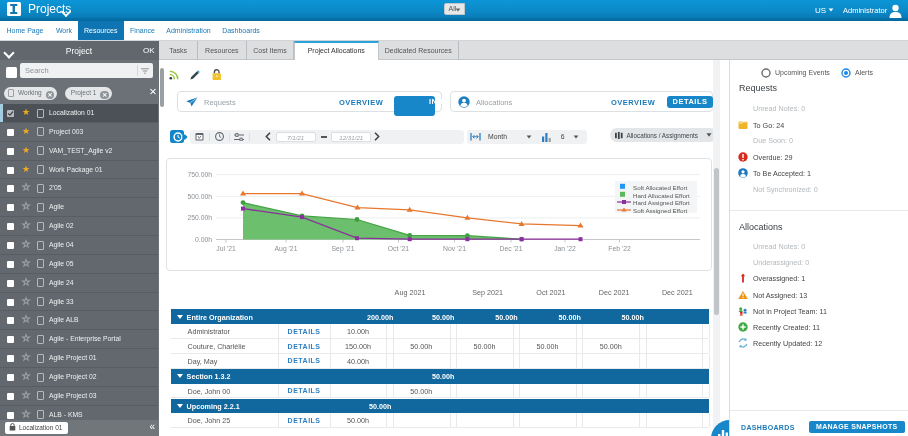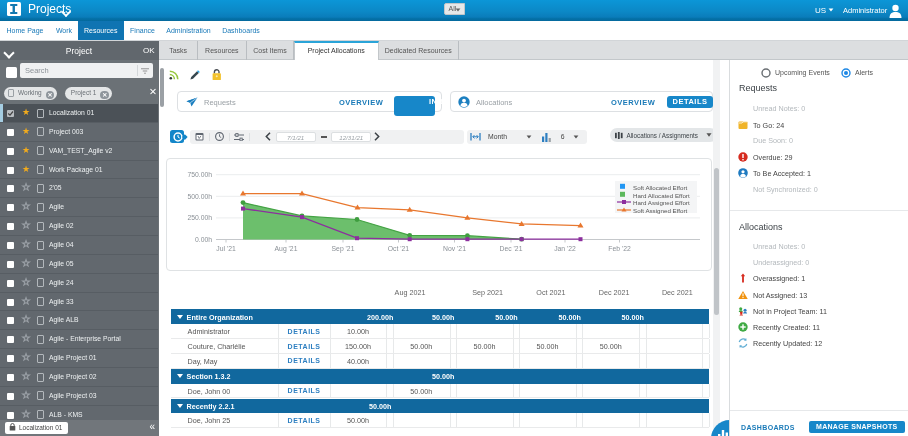--- a/index.html
+++ b/index.html
@@ -557,21 +557,21 @@
       <span class="tcolline" style="left:468.6px; top:0; height:100%;"></span>
       <span class="tcolline" style="left:475.1px; top:0; height:100%;"></span>
       <span class="tcolline" style="left:531.8px; top:0; height:100%;"></span>
       <span class="tcolline" style="left:538.3px; top:0; height:100%;"></span>
       <span class="nm">Doe, John 00</span>
       <span class="det">DETAILS</span>
       <span class="val" style="left:250.7px;">50.00h</span>
     </div>
     <div class="trow blue" style="top:398.5px;">
       <span class="tri"></span>
-      <span class="nm">Recently 2.2.1</span>
+      <span class="nm">Upcoming 2.2.1</span>
       <span class="val" style="left:187.5px;">50.00h</span>
     </div>
     <div class="trow white" style="top:413.3px;">
       <span class="tcolline" style="left:107.6px; top:0; height:100%;"></span>
       <span class="tcolline" style="left:159.1px; top:0; height:100%;"></span>
       <span class="tcolline" style="left:159.1px; top:0; height:100%;"></span>
       <span class="tcolline" style="left:215.8px; top:0; height:100%;"></span>
       <span class="tcolline" style="left:222.3px; top:0; height:100%;"></span>
       <span class="tcolline" style="left:279.0px; top:0; height:100%;"></span>
       <span class="tcolline" style="left:285.5px; top:0; height:100%;"></span>

